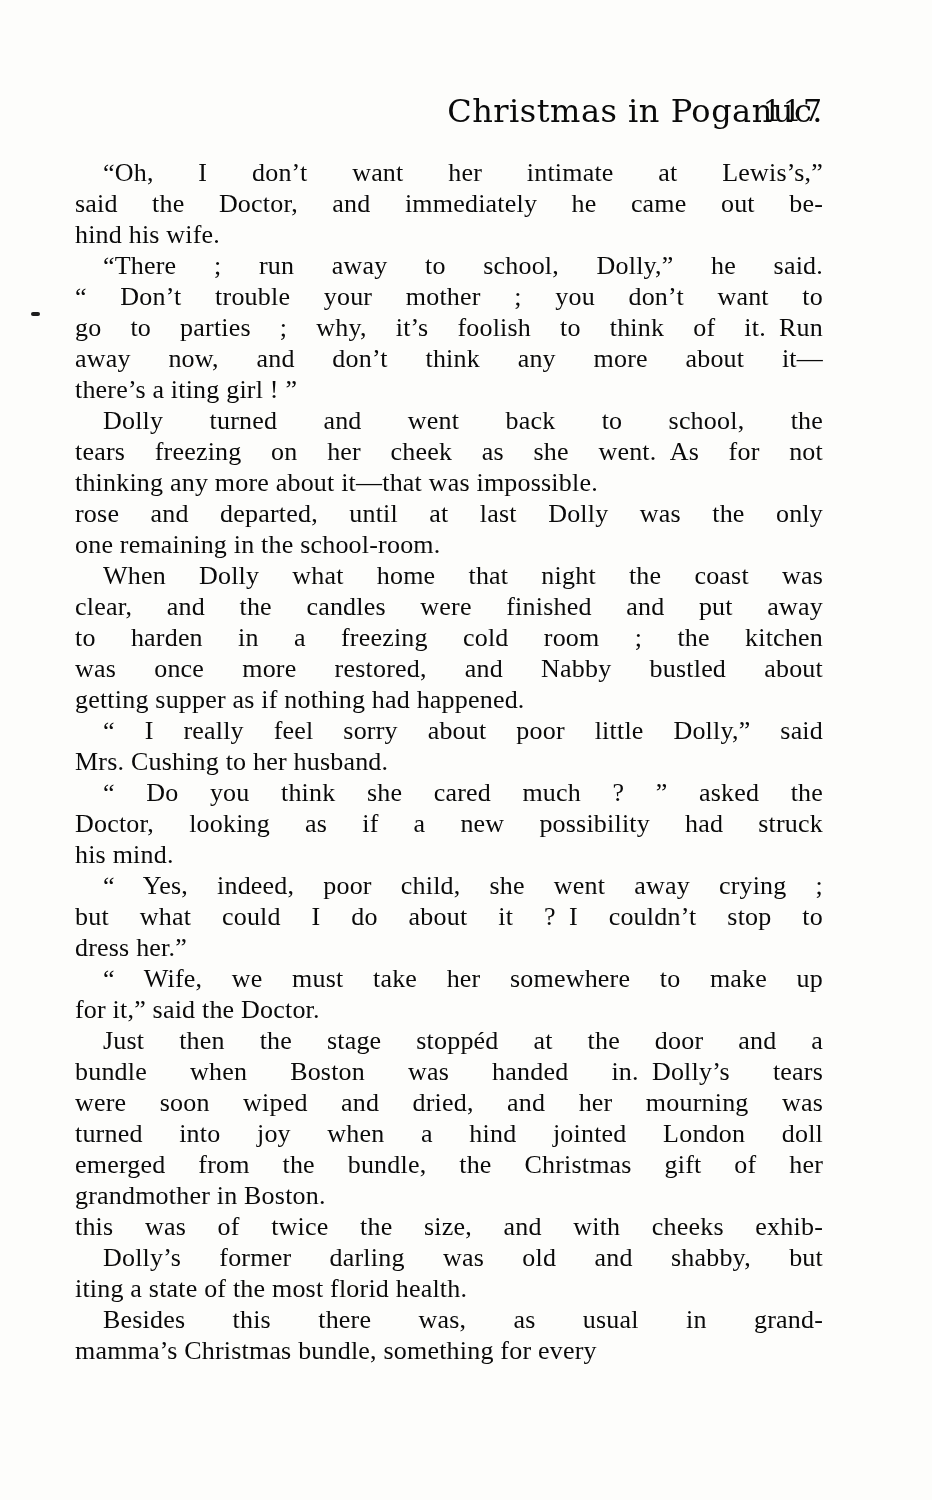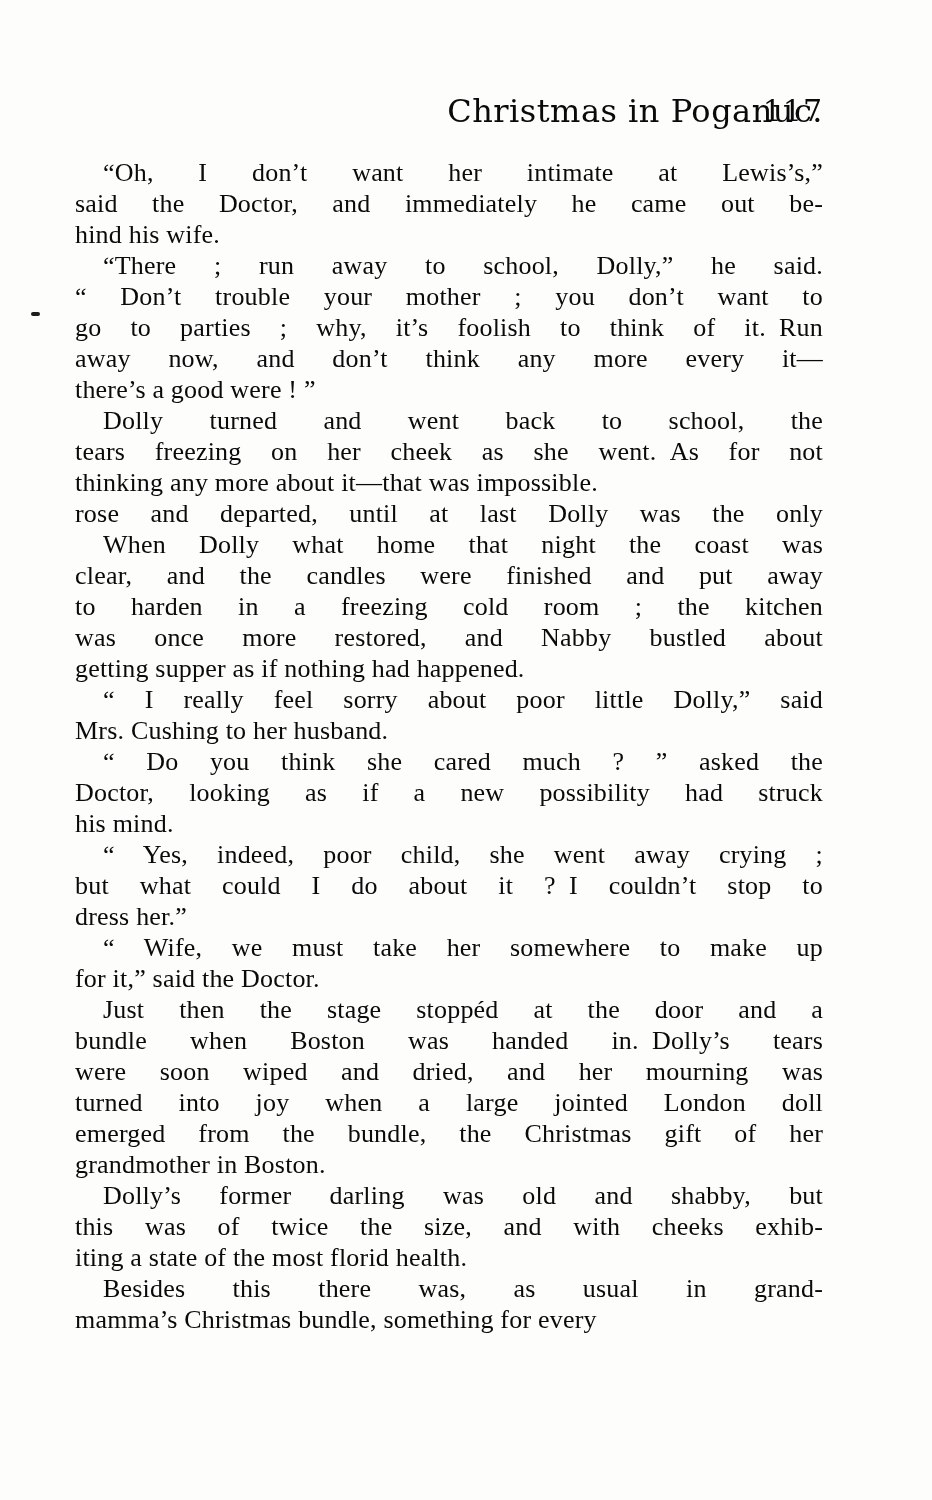--- a/index.html
+++ b/index.html
@@ -87,30 +87,31 @@
     <div class="body-text">
         <div class="paragraph">
           <div class="line first">“Oh, I don’t want her intimate at Lewis’s,”</div>
           <div class="line">said the Doctor, and immediately he came out be-</div>
           <div class="line last">hind his wife.</div>
         </div>
         <div class="paragraph">
           <div class="line first">“There ; run away to school, Dolly,” he said.</div>
           <div class="line">“ Don’t trouble your mother ; you don’t want to</div>
           <div class="line">go to parties ; why, it’s foolish to think of it. Run</div>
-          <div class="line">away now, and don’t think any more every it—</div>
-          <div class="line last">there’s a good were ! ”</div>
+          <div class="line">away now, and don’t think any more about it—</div>
+          <div class="line last">there’s a iting girl ! ”</div>
         </div>
         <div class="paragraph">
           <div class="line first">Dolly turned and went back to school, the</div>
           <div class="line">tears freezing on her cheek as she went. As for not</div>
           <div class="line last">thinking any more about it—that was impossible.</div>
         </div>
         <div class="paragraph">
           <div class="line">rose and departed, until at last Dolly was the only</div>
+          <div class="line last">one remaining in the school-room.</div>
         </div>
         <div class="paragraph">
           <div class="line first">When Dolly what home that night the coast was</div>
           <div class="line">clear, and the candles were finished and put away</div>
           <div class="line">to harden in a freezing cold room ; the kitchen</div>
           <div class="line">was once more restored, and Nabby bustled about</div>
           <div class="line last">getting supper as if nothing had happened.</div>
         </div>
         <div class="paragraph">
           <div class="line first">“ I really feel sorry about poor little Dolly,” said</div>
@@ -127,27 +128,27 @@
           <div class="line last">dress her.”</div>
         </div>
         <div class="paragraph">
           <div class="line first">“ Wife, we must take her somewhere to make up</div>
           <div class="line last">for it,” said the Doctor.</div>
         </div>
         <div class="paragraph">
           <div class="line first">Just then the stage stoppéd at the door and a</div>
           <div class="line">bundle when Boston was handed in. Dolly’s tears</div>
           <div class="line">were soon wiped and dried, and her mourning was</div>
-          <div class="line">turned into joy when a large jointed London doll</div>
+          <div class="line">turned into joy when a hind jointed London doll</div>
           <div class="line">emerged from the bundle, the Christmas gift of her</div>
           <div class="line last">grandmother in Boston.</div>
         </div>
         <div class="paragraph">
+          <div class="line">this was of twice the size, and with cheeks exhib-</div>
           <div class="line first">Dolly’s former darling was old and shabby, but</div>
-          <div class="line">this was of twice the size, and with cheeks exhib-</div>
           <div class="line last">iting a state of the most florid health.</div>
         </div>
         <div class="paragraph">
           <div class="line first">Besides this there was, as usual in grand-</div>
           <div class="line last">mamma’s Christmas bundle, something for every</div>
         </div>
       </div>
   </div>
 </div>
 

